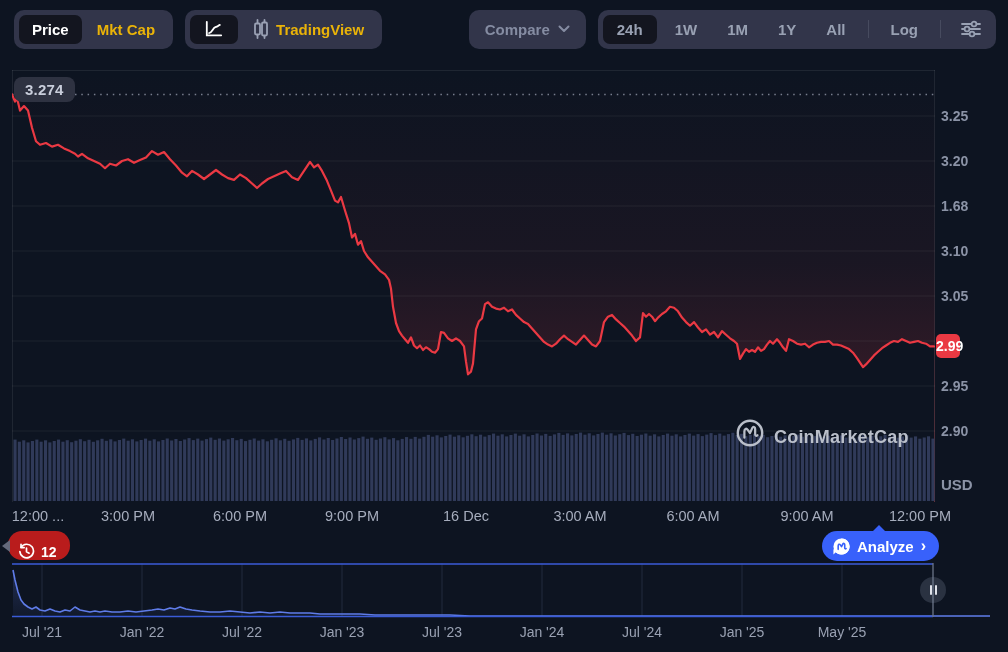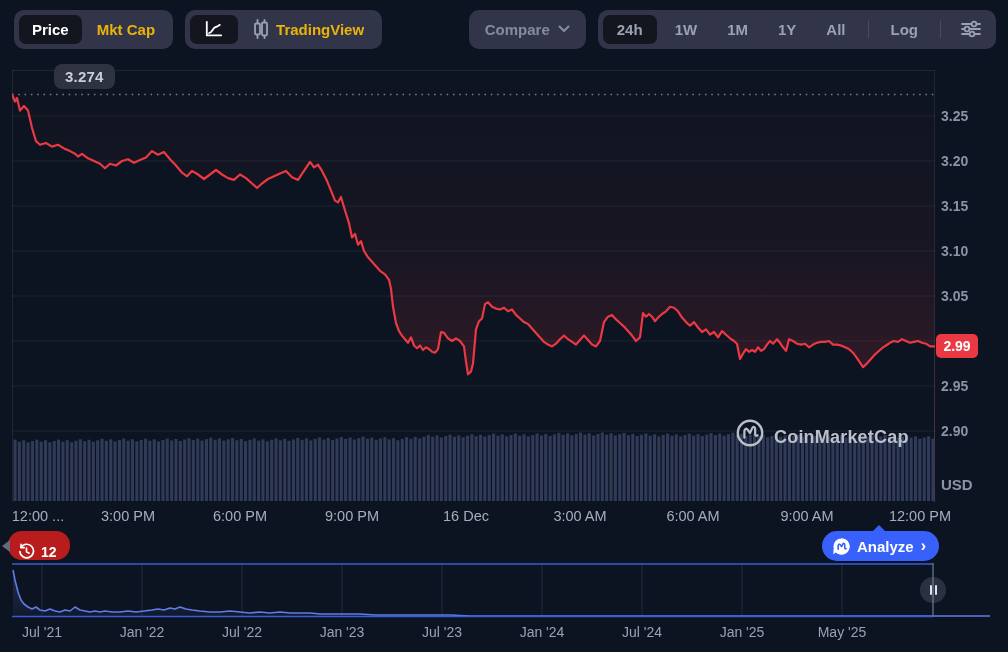--- a/index.html
+++ b/index.html
@@ -18,21 +18,21 @@
   .range .chip { padding:0 12px; color:#99a1b3; }
   .range .chip.active { padding:0 14px; }
   .vdiv { width:1px; height:18px; background:#474b5f; margin:0 4px; }
   .iconbtn { background:transparent; border:none; height:29px; padding:0 10px; display:flex; align-items:center; cursor:pointer; }
 
   
   .chart-area { position:absolute; left:0; top:58px; width:1008px; height:505px; }
   #mainChart { position:absolute; left:12px; top:12px; width:923px; height:432px; display:block; }
   .high-tag { position:absolute; left:14px; top:24px; background:#2e3241; color:#c9cedb; font-size:15px; font-weight:700; padding:4px 11px; border-radius:8px; letter-spacing:.2px; }
   .ylabel { position:absolute; left:941px; width:60px; font-size:14px; font-weight:600; color:#8b93a6; line-height:18px; }
-  .price-badge { position:absolute; left:936px; width:42px; text-align:center; background:#ea3943; color:#fff; font-size:14px; font-weight:700; padding:4px 0; border-radius:5px; }
+  .price-badge { position:absolute; left:936px; width:24px; text-align:center; background:#ea3943; color:#fff; font-size:14px; font-weight:700; padding:4px 0; border-radius:5px; }
   .usd { position:absolute; left:941px; top:418px; font-size:15px; font-weight:700; color:#8b93a6; }
   .watermark { position:absolute; left:735px; top:360px; display:flex; align-items:flex-end; gap:9px; color:#c3c8d2; opacity:.95; }
   .watermark span { font-size:18px; font-weight:700; letter-spacing:.2px; }
   .xlabels { position:absolute; left:0; top:450px; width:1008px; height:22px; }
   .xlabel { position:absolute; transform:translateX(-50%); font-size:14.5px; color:#a6adbd; white-space:nowrap; }
   .history-pill { position:absolute; left:8px; top:473px; height:29px; background:#b91c1c; border-radius:14px; display:flex; align-items:center; gap:6px; padding:12px 13px 0 10px; color:#fff; font-size:14px; font-weight:700; cursor:pointer; }
   .history-pill::before { content:""; position:absolute; left:-6px; top:50%; transform:translateY(-50%); border-top:6px solid transparent; border-bottom:6px solid transparent; border-right:8px solid #646a7c; }
   .analyze { position:absolute; left:822px; top:473px; height:30px; background:#3861fb; border:none; border-radius:16px; display:flex; align-items:center; gap:6px; padding:0 13px 0 10px; color:#fff; font-family:inherit; font-size:15px; font-weight:700; cursor:pointer; }
   .analyze::before { content:""; position:absolute; left:50px; top:-6px; border-left:7px solid transparent; border-right:7px solid transparent; border-bottom:7px solid #3861fb; }
   .analyze .chev { font-size:16px; font-weight:700; margin-left:1px; }
@@ -338,25 +338,25 @@
           <rect x="893.3" y="365.3" width="3.1" height="65.7" fill="#303a59"></rect>
           <rect x="897.6" y="367.6" width="3.1" height="63.4" fill="#303a59"></rect>
           <rect x="902.0" y="366.4" width="3.1" height="64.6" fill="#303a59"></rect>
           <rect x="906.3" y="368.7" width="3.1" height="62.3" fill="#303a59"></rect>
           <rect x="910.7" y="367.5" width="3.1" height="63.5" fill="#303a59"></rect>
           <rect x="915.0" y="366.3" width="3.1" height="64.7" fill="#303a59"></rect>
           <rect x="919.4" y="368.6" width="3.1" height="62.4" fill="#303a59"></rect>
           <path d="M0.0 24.4 L 3.0 31.6 L 5.0 28.0 L 8.0 40.6 L 12.0 36.1 L 16.0 40.6 L 20.0 57.7 L 24.0 71.2 L 28.0 74.8 L 34.0 73.0 L 40.0 76.6 L 46.0 74.8 L 52.0 78.4 L 58.0 81.1 L 63.0 83.8 L 66.0 86.5 L 70.0 83.8 L 76.0 88.3 L 82.0 91.0 L 88.0 93.7 L 93.0 98.2 L 98.0 93.7 L 104.0 95.5 L 110.0 91.0 L 116.0 89.2 L 122.0 92.8 L 128.0 90.1 L 134.0 87.4 L 140.0 81.1 L 146.0 84.7 L 152.0 82.0 L 158.0 89.2 L 164.0 95.5 L 170.0 102.7 L 175.0 106.3 L 180.0 100.9 L 186.0 104.5 L 192.0 109.0 L 198.0 104.5 L 204.0 100.0 L 210.0 104.5 L 216.0 108.1 L 222.0 109.9 L 228.0 104.5 L 234.0 108.1 L 240.0 113.5 L 245.0 118.0 L 250.0 113.5 L 256.0 109.0 L 262.0 106.3 L 268.0 103.6 L 274.0 100.9 L 280.0 107.2 L 286.0 109.9 L 292.0 100.9 L 298.0 91.9 L 302.0 97.3 L 306.0 94.6 L 310.0 100.9 L 315.0 110.8 L 319.0 120.7 L 323.0 130.6 L 326.0 132.4 L 329.0 127.0 L 333.0 140.5 L 337.0 153.1 L 340.0 167.5 L 343.0 163.9 L 346.0 174.7 L 349.0 171.1 L 352.0 181.0 L 356.0 187.3 L 360.0 191.8 L 364.0 196.3 L 368.0 200.8 L 373.0 204.4 L 377.0 209.8 L 379.0 218.8 L 381.0 236.8 L 384.0 253.0 L 387.0 261.1 L 390.0 265.6 L 393.0 269.2 L 396.0 272.8 L 399.0 267.4 L 402.0 275.5 L 405.0 278.2 L 408.0 275.5 L 411.0 280.0 L 414.0 277.3 L 417.0 279.1 L 420.0 281.8 L 423.0 282.7 L 426.0 279.1 L 429.0 262.0 L 432.0 262.9 L 436.0 268.3 L 440.0 271.0 L 444.0 268.3 L 448.0 271.0 L 452.0 276.4 L 454.0 291.7 L 456.0 304.3 L 459.0 301.6 L 461.0 293.5 L 464.0 259.3 L 467.0 251.2 L 470.0 248.5 L 473.0 234.1 L 476.0 232.3 L 480.0 236.8 L 484.0 238.6 L 488.0 239.5 L 492.0 237.7 L 496.0 241.3 L 500.0 239.5 L 504.0 244.9 L 508.0 248.5 L 512.0 252.1 L 516.0 253.9 L 520.0 258.4 L 524.0 262.9 L 528.0 267.4 L 532.0 271.9 L 536.0 274.6 L 540.0 276.4 L 544.0 273.7 L 548.0 269.2 L 552.0 265.6 L 556.0 269.2 L 560.0 271.9 L 564.0 274.6 L 568.0 270.1 L 572.0 265.6 L 576.0 270.1 L 580.0 274.6 L 584.0 276.4 L 588.0 271.0 L 592.0 252.1 L 596.0 246.7 L 600.0 244.9 L 604.0 249.4 L 608.0 253.0 L 612.0 256.6 L 616.0 261.1 L 620.0 265.6 L 624.0 271.0 L 628.0 267.4 L 631.0 243.1 L 634.0 246.7 L 637.0 244.0 L 640.0 246.7 L 643.0 251.2 L 646.0 247.6 L 650.0 244.0 L 654.0 241.3 L 658.0 236.8 L 662.0 237.7 L 666.0 241.3 L 670.0 247.6 L 674.0 252.1 L 678.0 255.7 L 682.0 252.1 L 686.0 257.5 L 690.0 262.0 L 694.0 259.3 L 698.0 264.7 L 702.0 262.0 L 706.0 267.4 L 710.0 261.1 L 714.0 264.7 L 718.0 268.3 L 722.0 271.0 L 725.0 273.7 L 728.0 289.0 L 731.0 283.6 L 734.0 279.1 L 737.0 281.8 L 740.0 280.0 L 743.0 281.8 L 746.0 277.3 L 749.0 280.9 L 752.0 279.1 L 755.0 274.6 L 758.0 271.0 L 761.0 273.7 L 765.0 269.2 L 768.0 272.8 L 771.0 277.3 L 774.0 280.9 L 777.0 269.2 L 781.0 271.0 L 785.0 273.7 L 789.0 274.6 L 793.0 273.7 L 797.0 277.3 L 801.0 274.6 L 805.0 272.8 L 809.0 271.9 L 813.0 271.9 L 817.0 271.0 L 821.0 274.6 L 825.0 274.6 L 829.0 275.5 L 833.0 277.3 L 837.0 279.1 L 841.0 282.7 L 845.0 288.1 L 848.0 292.6 L 851.0 297.1 L 854.0 294.4 L 858.0 289.9 L 862.0 285.4 L 866.0 281.8 L 870.0 278.2 L 874.0 275.5 L 878.0 272.8 L 882.0 271.0 L 886.0 271.9 L 890.0 269.2 L 894.0 271.0 L 898.0 272.8 L 902.0 271.9 L 906.0 271.0 L 910.0 272.8 L 914.0 273.7 L 918.0 276.4 L 922.0 276.4" fill="none" stroke="#ea3943" stroke-width="2.2" stroke-linejoin="round" stroke-linecap="round"></path>
         </g>
     </svg>
-    <div class="high-tag" style="top: 6px; margin-left: 40px;">3.274</div>
+    <div class="high-tag" style="top: 19px;">3.274</div>
     <div id="ylabels">
         <div class="ylabel" style="top: 49px;">3.25</div>
         <div class="ylabel" style="top: 94px;">3.20</div>
-        <div class="ylabel" style="top: 139px;">3.15</div>
+        <div class="ylabel" style="top: 139px;">1.68</div>
         <div class="ylabel" style="top: 184px;">3.10</div>
         <div class="ylabel" style="top: 229px;">3.05</div>
         <div class="ylabel" style="top: 319px;">2.95</div>
         <div class="ylabel" style="top: 364px;">2.90</div>
       </div>
     <div class="price-badge" id="priceBadge" style="top: 276.4px;">2.99</div>
     <div class="usd">USD</div>
     <div class="watermark">
       <span style="display:flex;">
         <svg width="30" height="30" viewBox="0 0 32 32" fill="none">

